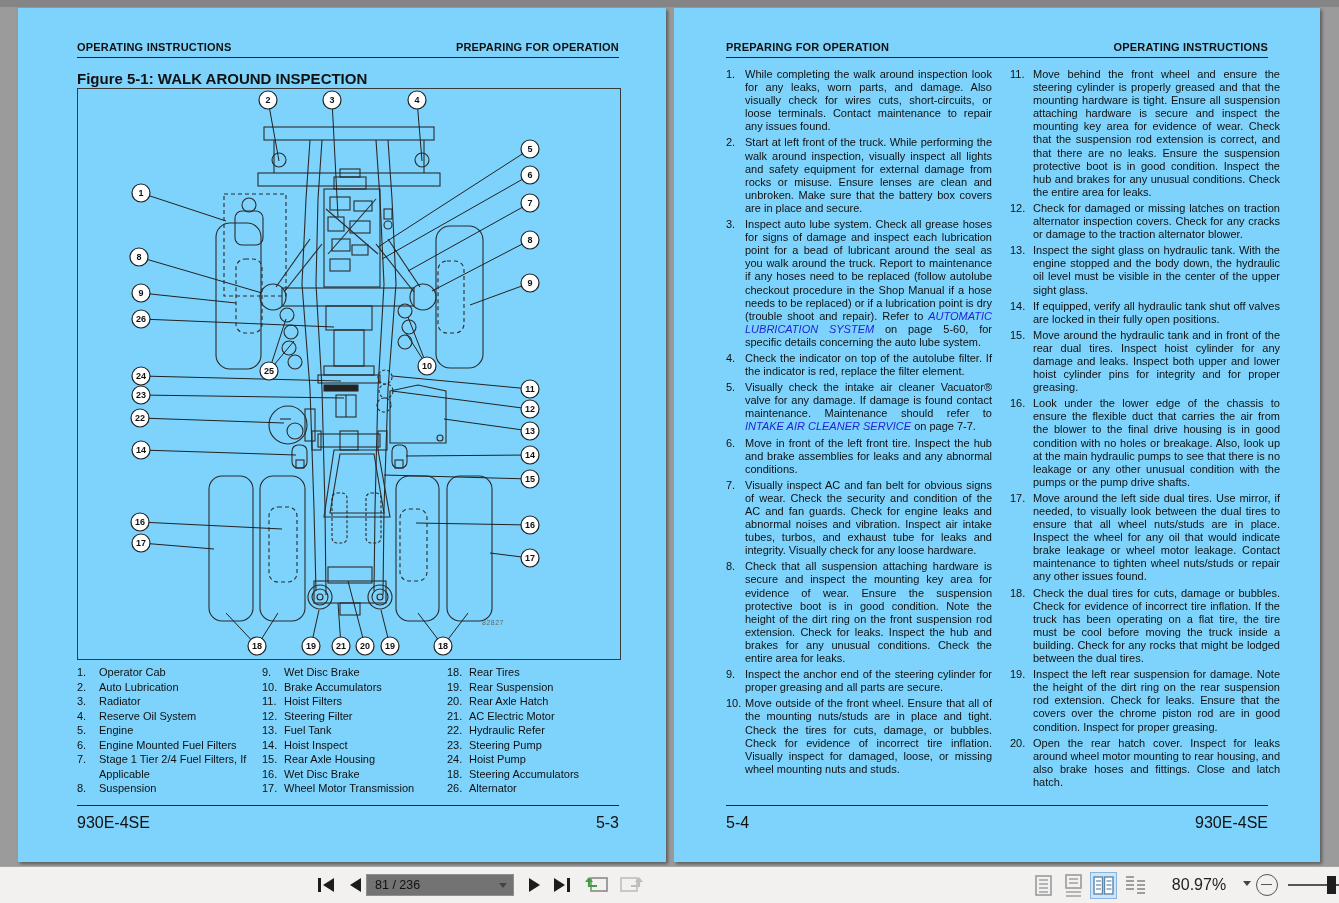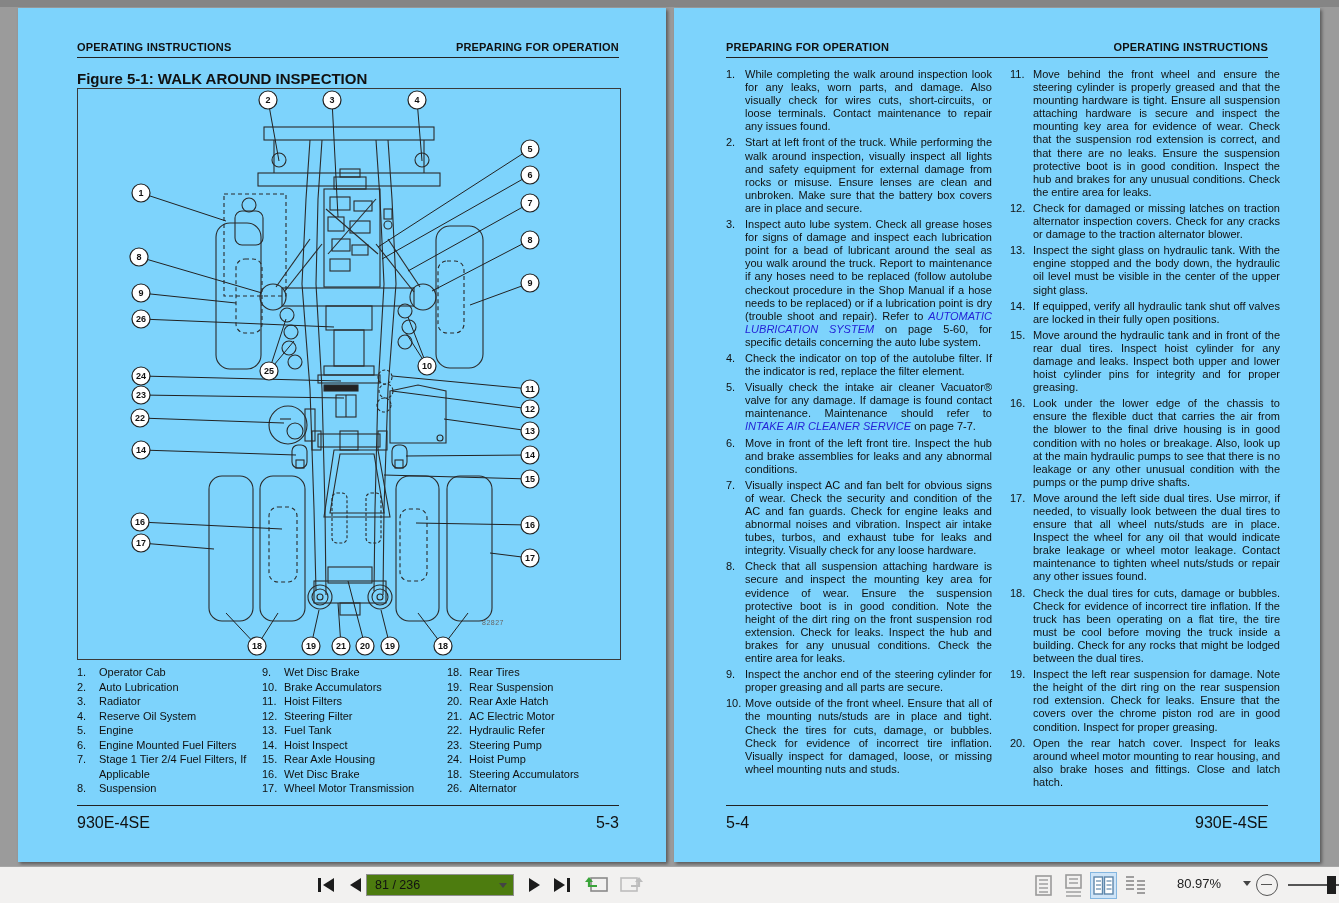--- a/index.html
+++ b/index.html
@@ -51,28 +51,28 @@
   .co-num{font-family:"Liberation Sans",sans-serif;font-size:9px;font-weight:bold;fill:#111;text-anchor:middle;}
 
   
   .toolbar{
     position:absolute;left:0;top:866px;width:1339px;height:37px;
     background:#f2f1f0;border-top:1px solid #a6a6a6;
   }
   .tb-btn{position:absolute;top:6px;width:24px;height:24px;cursor:default;}
   .tb-btn svg{display:block;}
   .page-box{
-    position:absolute;left:366px;top:7px;width:148px;height:22px;background:#4d7c0f;
+    position:absolute;left:366px;top:7px;width:148px;height:22px;background:#737373;
     border:1px solid #8f8f8f;box-sizing:border-box;font-size:12.5px;color:#111;
     line-height:20px;padding-left:8px;
   }
   .page-box .dd{position:absolute;right:6px;top:8px;width:0;height:0;border-left:4px solid transparent;border-right:4px solid transparent;border-top:5px solid #444;}
   .layout-btn{position:absolute;top:5px;width:27px;height:27px;}
   .layout-btn.active{background:#cfe4f7;border:1px solid #84b6e0;box-sizing:border-box;}
-  .zoom-label{position:absolute;left:1168px;top:9px;width:62px;font-size:13px;color:#222;text-align:center;}
+  .zoom-label{position:absolute;left:1168px;top:9px;width:62px;font-size:16px;color:#222;text-align:center;}
   .zoom-dd{position:absolute;left:1243px;top:14px;width:0;height:0;border-left:4px solid transparent;border-right:4px solid transparent;border-top:5px solid #444;}
   .zoom-minus{position:absolute;left:1256px;top:7px;width:22px;height:22px;border:1.4px solid #555;border-radius:50%;box-sizing:border-box;}
   .zoom-minus::after{content:"";position:absolute;left:4px;top:8.5px;width:11px;height:1.6px;background:#555;}
   .zoom-track{position:absolute;left:1288px;top:17px;width:51px;height:2px;background:#555;}
   .zoom-handle{position:absolute;left:1327px;top:9px;width:9px;height:18px;background:#1e1e1e;}
 </style>
 </head>
 <body>
 
 <div class="top-strip"></div>

